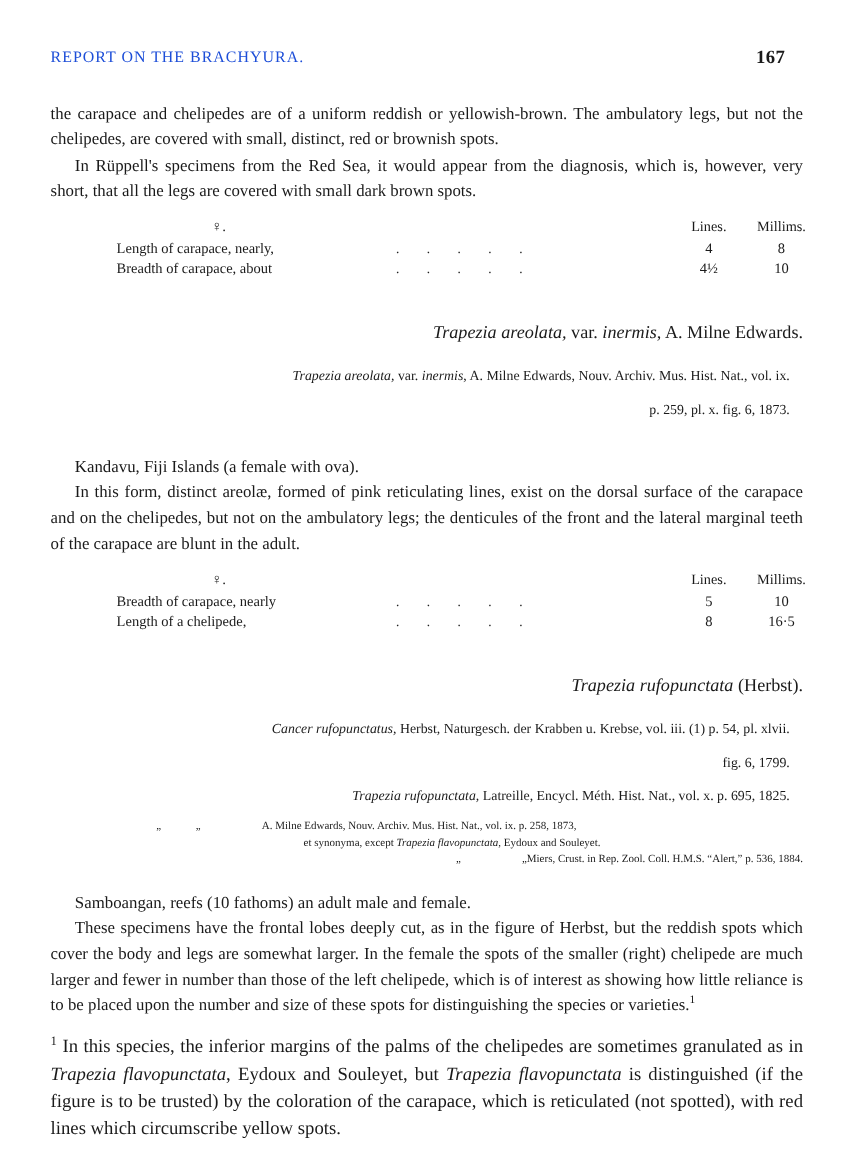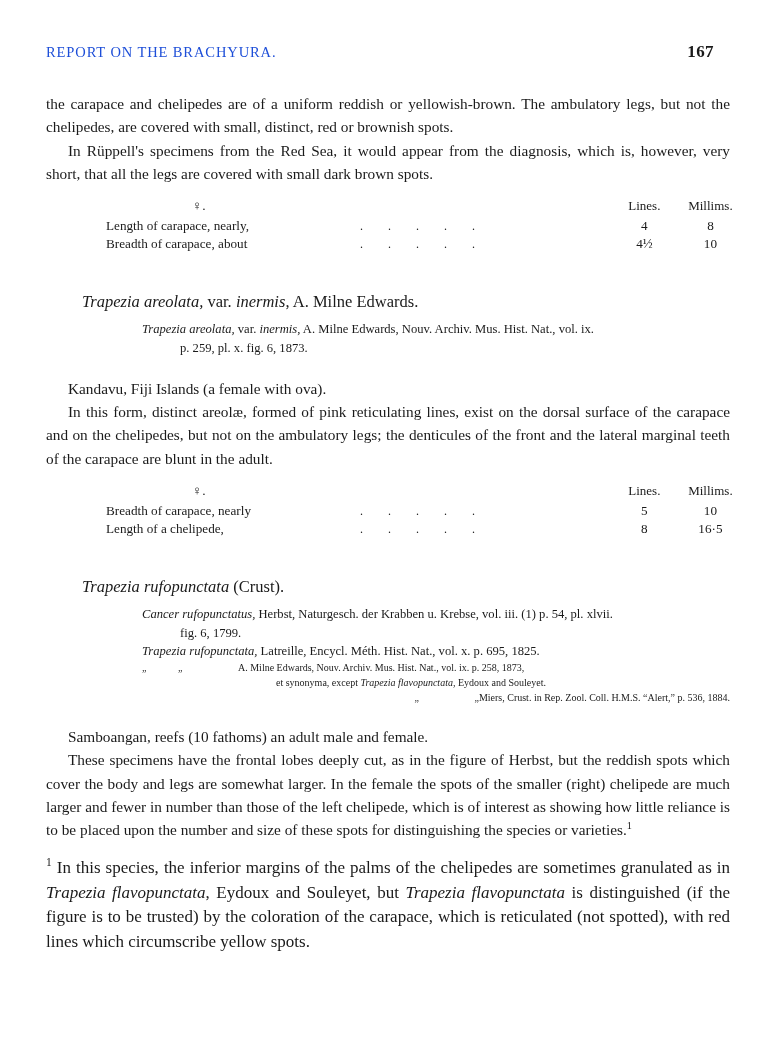--- a/index.html
+++ b/index.html
@@ -107,30 +107,32 @@
   }
 
   
   h2.species {
     font-size: 16.5px;
     font-weight: normal;
     font-style: italic;
     margin: 0;
     padding-left: 36px;
     line-height: 1.3;
+    text-align: right;
   }
   h2.species .roman { font-style: normal; }
 
   
   .cite {
     font-size: 12.6px;
     line-height: 1.45;
     padding-left: 96px;
     text-indent: 0;
-    margin: 0;
+    margin: 12px;
+    text-align: right;
   }
   .cite .it { font-style: italic; }
   .cite-row {
     font-size: 10px;
     line-height: 1.5;
     position: relative;
     padding-left: 96px;
   }
   .dq { display: inline-block; width: 36px; }
   .dq2 { display: inline-block; width: 60px; }
@@ -229,21 +231,21 @@
         <td class="num">8</td>
         <td class="num2">16·5</td>
       </tr>
     </tbody>
       </table>
   </div>
 
   <div class="gap-xl"></div>
 
   <h2 class="species">
-    <span>Trapezia rufopunctata</span><span class="roman"> (Crust).</span>
+    <span>Trapezia rufopunctata</span><span class="roman"> (Herbst).</span>
   </h2>
 
   <div class="gap-sm"></div>
 
   <p class="cite">
     <span class="it">Cancer rufopunctatus,</span><span> Herbst, Naturgesch. der Krabben u. Krebse, vol. iii. (1) p. 54, pl. xlvii.</span>
   </p>
   <p class="cite" style="padding-left:134px;">fig. 6, 1799.</p>
 
   <p class="cite">

